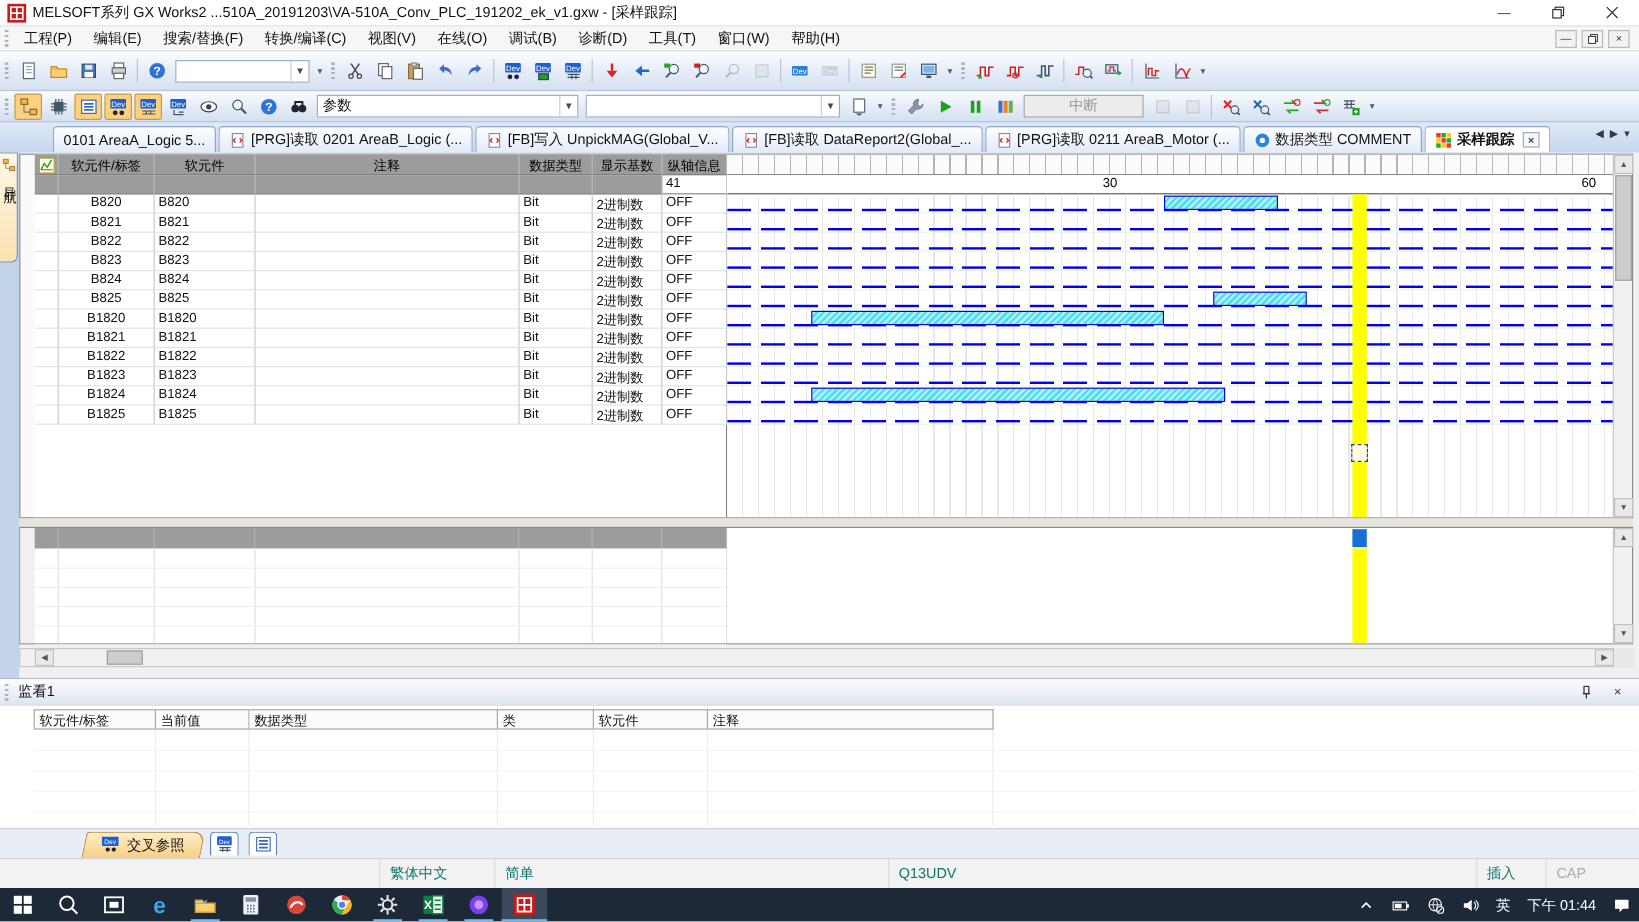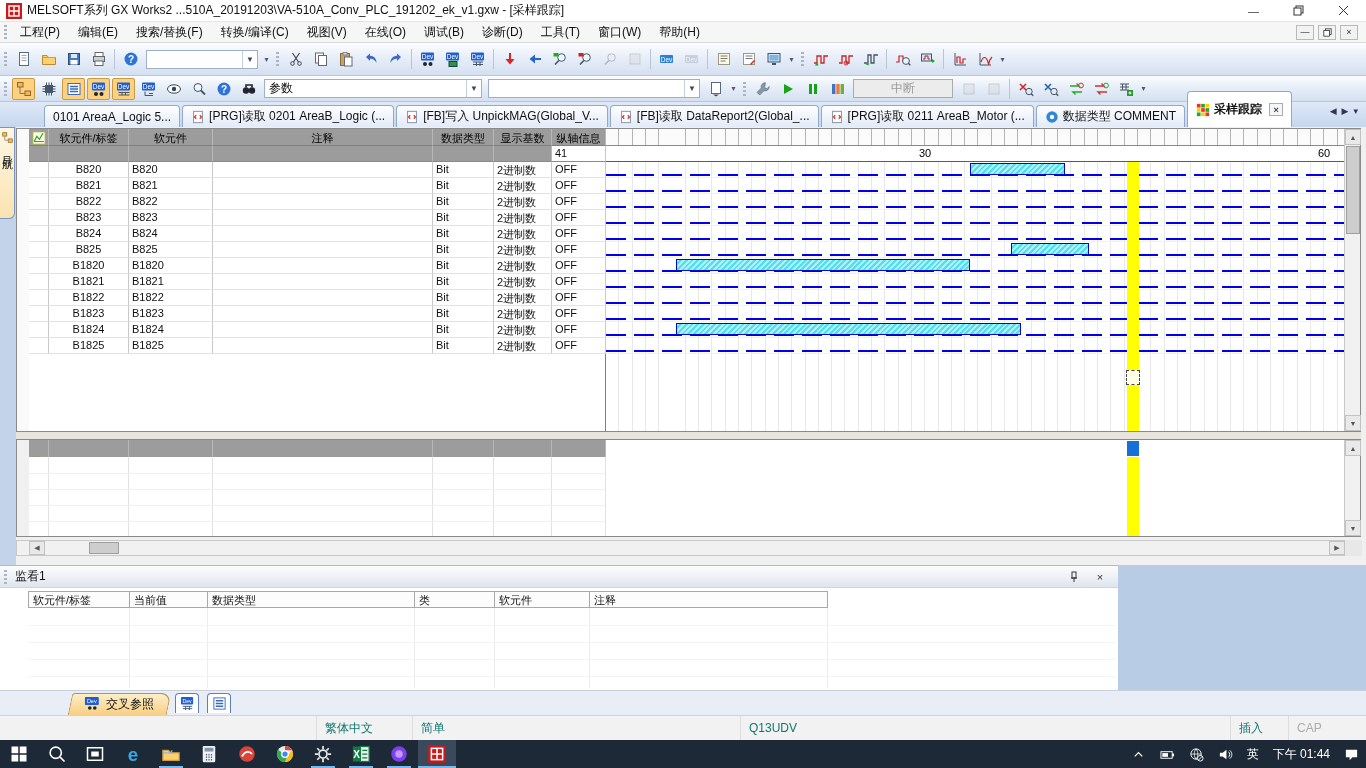--- a/index.html
+++ b/index.html
@@ -34,21 +34,21 @@
   .tcombo .cv { flex:1; padding:0 4px; white-space:nowrap; overflow:hidden; }
   .tcombo .ca { width:15px; height:100%; border-left:1px solid #c4d0e0; display:flex; align-items:center; justify-content:center; font-size:8px; color:#446; }
   .tfield { height:19px; background:#ececec; border:1px solid #ababab; color:#9a9a9a; display:flex; align-items:center; justify-content:center; margin:0 3px; flex:0 0 auto; }
   .tover { width:11px; height:22px; display:flex; align-items:center; justify-content:center; font-size:8px; color:#557; flex:0 0 auto; }
 
   
   .tabbar { height:25px; background:linear-gradient(#dfe9f7,#c6d6ee); display:flex; align-items:flex-end; padding-left:44px; position:relative; }
   .dtab { height:22px; display:flex; align-items:center; gap:4px; padding:0 8px; margin-right:2px;
     background:linear-gradient(#fdfeff,#e3ebf8); border:1px solid #93a9cb; border-bottom:none;
     border-radius:4px 4px 0 0; white-space:nowrap; overflow:hidden; font-size:12px; }
-  .dtab.active { background:#ffffff; height:36px; font-weight:bold; }
+  .dtab.active { background:#ffffff; height:22px; font-weight:bold; }
   .dtab .ticon { width:14px; height:14px; flex:0 0 auto; }
   .dtab .tclose { width:14px; height:13px; border:1px solid #aab; background:#f4f6fa; display:flex; align-items:center; justify-content:center; font-size:9px; color:#444; margin-left:3px; }
   .tabnav { position:absolute; right:8px; top:4px; display:flex; gap:5px; align-items:center; color:#335; font-size:9px; }
   .tabnav span { cursor:default; }
 
   
   #workspace { position:absolute; left:0; top:127px; width:1366px; height:438px; background:#c3d4ea; }
   #navtab { position:absolute; left:0; top:0; width:15px; height:92px; background:linear-gradient(#fef7e4,#fbe3b0);
     border:1px solid #7a96c0; border-left:none; border-radius:0 0 6px 0; display:flex; flex-direction:column; align-items:center; padding-top:4px; }
   #navtab svg { width:11px; height:11px; }
@@ -101,21 +101,21 @@
   .cursorhead { position:absolute; top:1px; height:15px; width:12px; background:#1670d8; z-index:2; }
   .cursortail { position:absolute; top:17px; bottom:0; width:12px; background:#ffff00; z-index:1; }
 
   
   #hscroll { position:absolute; left:0; top:413px; width:1345px; height:16px; background:#f1f1f1; border:1px solid #c8c8c8; }
   .hbtn { position:absolute; top:0; width:16px; height:14px; background:#e9e9e9; border:1px solid #c2c2c2; color:#555; font-size:7px; display:flex; align-items:center; justify-content:center; }
   .hthumb { position:absolute; top:1px; height:12px; background:#cdcdcd; border:1px solid #9f9f9f; }
   #corner { position:absolute; left:1329px; top:413px; width:17px; height:16px; background:#e8e8e8; }
 
   
-  #watchpanel { position:absolute; left:0; top:565px; width:1118px; height:125px; background:#ffffff; border-top:1px solid #aebacc; }
+  #watchpanel { position:absolute; left:0; top:565px; width:1366px; height:125px; background:#ffffff; border-top:1px solid #aebacc; }
   #watchtitle { height:22px; background:linear-gradient(#fdfdfe,#dfe5ee); display:flex; align-items:center; border-bottom:1px solid #cfd6e0; }
   #watchtitle .wt { margin-left:4px; }
   .wtools { margin-left:auto; display:flex; gap:10px; padding-right:10px; color:#333; }
   .wtool { width:16px; height:16px; display:flex; align-items:center; justify-content:center; font-size:11px; }
   #watchhdr { position:absolute; left:28px; top:25px; height:17px; display:flex; }
   .wh { border:1px solid #a8a8a8; border-left:none; background:#fcfcfc; font-size:11px; padding:1px 4px; white-space:nowrap; overflow:hidden; }
   .wh:first-child { border-left:1px solid #a8a8a8; }
   #watchbody { position:absolute; left:28px; top:42px; right:2px; bottom:2px; }
   .wvl { position:absolute; top:0; bottom:0; width:1px; background:#ececec; }
   .whl { position:absolute; left:0; right:0; height:1px; background:#f4f4f4; }

